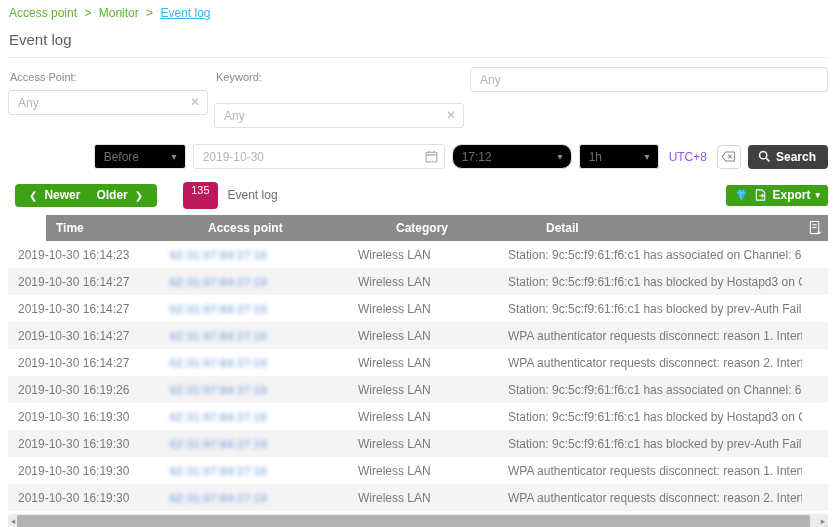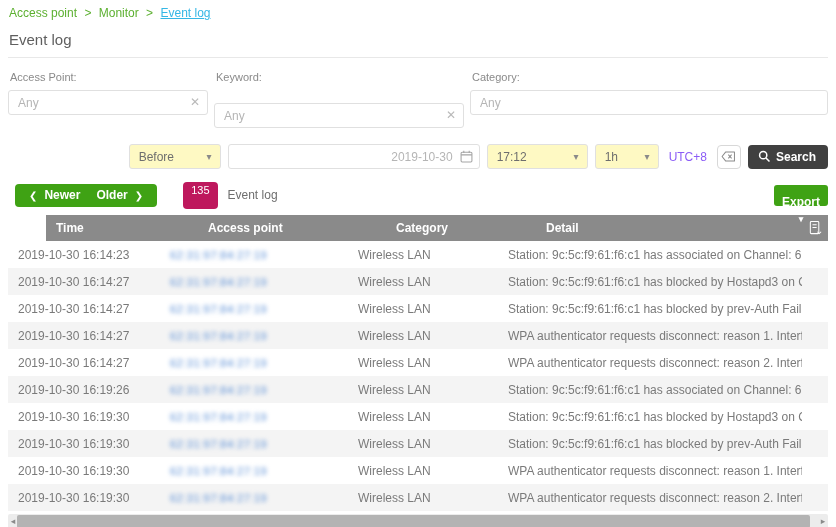--- a/index.html
+++ b/index.html
@@ -22,50 +22,50 @@
   .fcol-ap { width:200px; } .fcol-kw { width:250px;gap:13px; } .fcol-cat { flex:1; }
   .flabel { font-size:11px; color:#8a8a8a; margin:4px 0 7px 2px; }
   .finput-wrap { position:relative; }
   .finput { width:100%; height:25px; border:1px solid #e0e0e0; border-radius:3px;
     padding:0 24px 0 9px; font-size:12px; color:#6e6e6e; outline:none;
     font-family:"Liberation Sans", sans-serif; }
   .finput::placeholder { color:#b5b5b5; }
   .clear-x { position:absolute; right:8px; top:5px; color:#b9b9b9; font-size:12px; cursor:pointer; }
 
   .filter-row2 { margin-top:16px; display:flex; justify-content:flex-end; align-items:center; gap:7px; }
-  .selectbox { height:25px; border:1px solid #e0e0e0; border-radius:3px; background:#fef9c3;
+  .selectbox { height:25px; border:1px solid #e0e0e0; border-radius:3px; background:#000000;
     display:flex; align-items:center; justify-content:space-between;
     padding:0 8px 0 9px; font-size:12px; color:#6e6e6e; cursor:pointer; }
   .sel-before { width:92px; }
-  .sel-time { width:101px; }
-  .sel-dur { width:64px; }
+  .sel-time { width:120px;border-radius:10px; }
+  .sel-dur { width:80px; }
   .caret { color:#8a8a8a; font-size:10px; }
   .datebox { width:252px; position:relative; }
-  .datebox .finput { padding-right:26px; color:#b5b5b5;text-align:right; }
+  .datebox .finput { padding-right:26px; color:#b5b5b5; }
   .cal-icon { position:absolute; right:7px; top:6px; }
   .tz-label { font-size:12px; color:#8b5cf6; margin:0 3px; }
   .clear-all-btn { width:24px; height:24px; border:1px solid #d8d8d8; border-radius:4px;
     background:#fff; display:flex; align-items:center; justify-content:center; cursor:pointer; }
   .search-btn { height:24px; border:none; border-radius:4px; background:#404040; color:#fff;
     font-size:12px; font-weight:700; padding:0 12px 0 10px; display:flex; align-items:center;
     gap:5px; cursor:pointer; font-family:"Liberation Sans", sans-serif; }
 
   
   .toolbar { margin:6px 8px 8px 8px; display:flex; align-items:center; height:24px; }
   .pager-btn { background:#3fa214; color:#fff; border:none; border-radius:4px; height:23px;
     display:flex; align-items:center; gap:16px; padding:0 14px; font-size:12px; font-weight:700;
     cursor:pointer; margin-left:7px; font-family:"Liberation Sans", sans-serif; }
   .pager-btn .chev { font-size:10px; font-weight:400; }
   .pager-side { display:flex; align-items:center; gap:7px; cursor:pointer; }
   .count-badge { margin-left:26px; background:#be185d; color:#fff; font-size:11px;
     border-radius:4px; padding:2px 8px 13px; }
   .count-caption { margin-left:10px; font-size:12px; color:#6e6e6e; }
   .export-btn { margin-left:auto; background:#3fa214; color:#fff; border:none; border-radius:3px;
     height:21px; display:flex; align-items:center; gap:5px; padding:0 8px; font-size:12px;
-    font-weight:700; cursor:pointer; font-family:"Liberation Sans", sans-serif;flex-direction:column; }
+    font-weight:700; cursor:pointer; font-family:"Liberation Sans", sans-serif; }
   .export-btn .caret-w { font-size:9px; color:#fff; }
 
   
   .etable { margin:0 8px; }
   .thead { display:grid; grid-template-columns:152px 188px 150px 1fr 26px;
     background:#8a8a8a; color:#fff; height:26px; align-items:center; padding-left:10px;
     font-size:12px; font-weight:700;margin-left:38px; }
   .tr { display:grid; grid-template-columns:152px 188px 150px 1fr 26px;
     height:27px; align-items:center; padding-left:10px; font-size:12px; color:#7a7a7a; }
   .tr:nth-child(even) { background:#f4f4f4; }
@@ -112,21 +112,20 @@
         </div>
       </div>
       <div class="fcol fcol-kw">
         <label class="flabel">Keyword:</label>
         <div class="finput-wrap">
           <input class="finput" placeholder="Any" style="">
           <span class="clear-x">✕</span>
         </div>
       </div>
       <div class="fcol fcol-cat">
-        <label class="flabel">Category:</label>
         <div class="finput-wrap">
           <input class="finput" placeholder="Any" style="">
         </div>
       </div>
     </div>
 
     <div class="filter-row2">
       <div class="selectbox sel-before">
         <span>Before</span>
         <span class="caret">▾</span>

